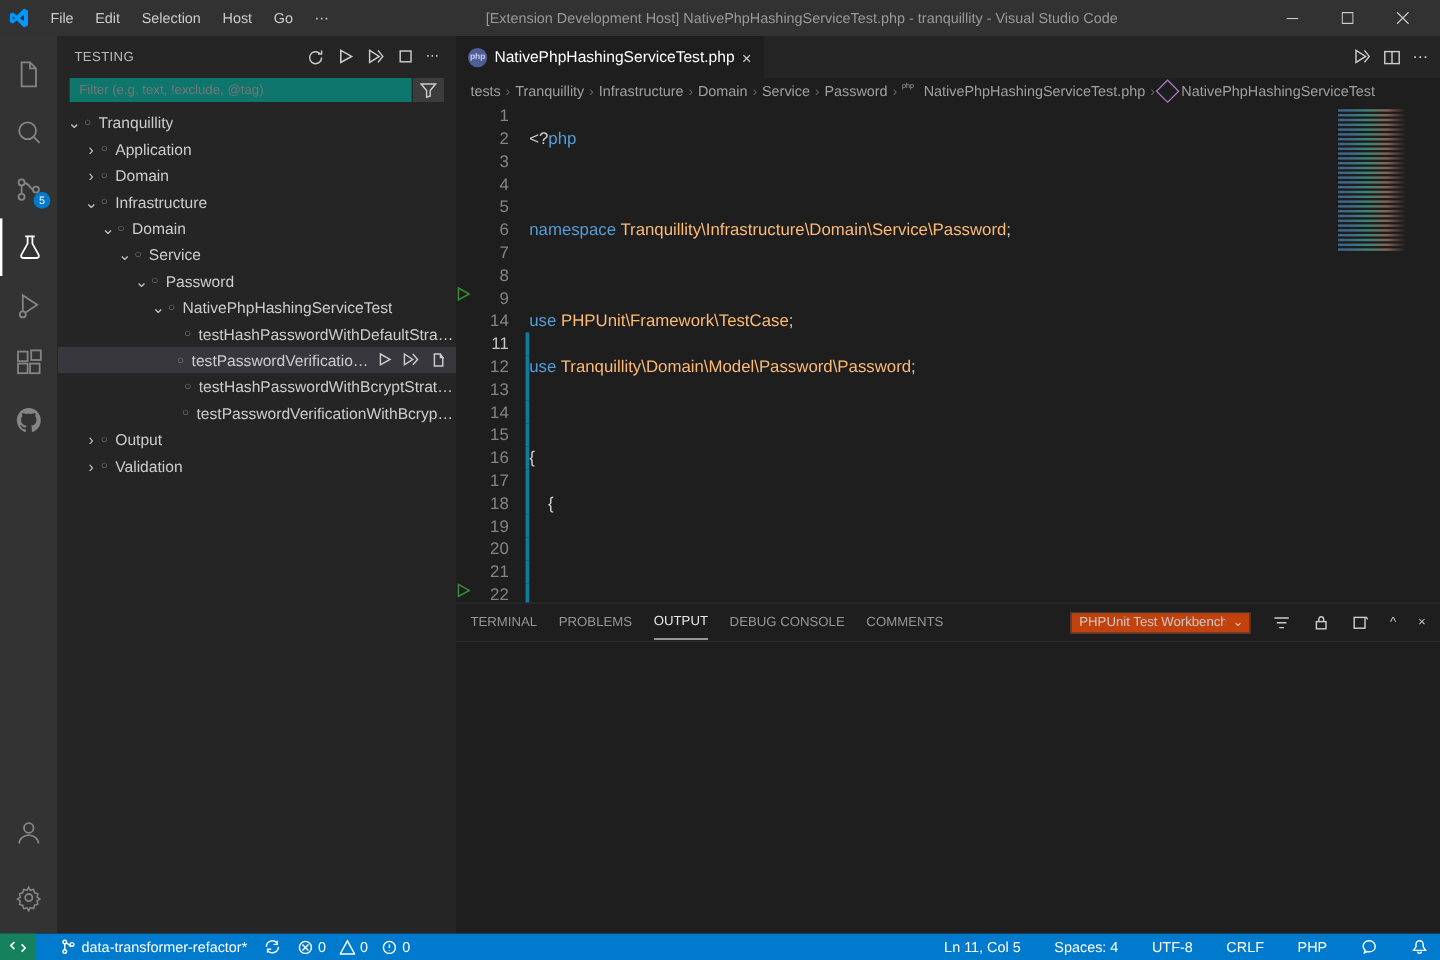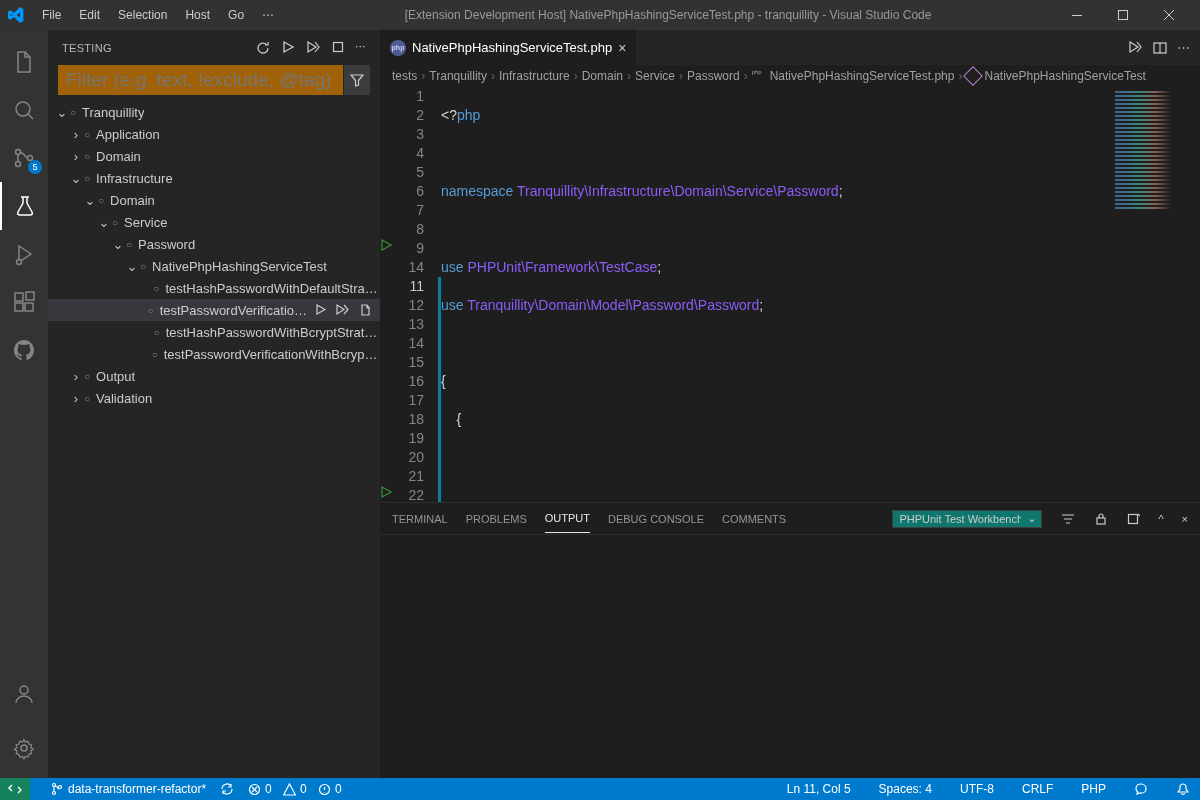--- a/index.html
+++ b/index.html
@@ -19,21 +19,21 @@
 .activity-item { width:48px; height:48px; display:flex; align-items:center; justify-content:center; color:#858585; position:relative; }
 .activity-item.active { color:#ffffff; border-left:2px solid #fff; }
 .activity-item .badge { position:absolute; bottom:8px; right:6px; background:#007acc; color:#fff; border-radius:8px; min-width:14px; height:14px; font-size:9px; display:flex; align-items:center; justify-content:center; padding:0 3px;}
 .activity-bottom { margin-top:auto; margin-bottom:6px; }
 .sidebar { width:332px; background:#252526; display:flex; flex-direction:column; overflow:hidden; }
 .sidebar-header { height:35px; display:flex; align-items:center; padding:0 14px; font-size:11px; color:#bbbbbb; letter-spacing:0.3px; }
 .sidebar-header .label { flex:1; }
 .sidebar-header .actions { display:flex; gap:10px;}
 .sidebar-header .actions span { color:#ccc; }
 .filter { margin:0 10px 6px 10px; display:flex; }
-.filter input { flex:1; background:#a16207; border:none; color:#ccc; padding:4px 8px; font-size:19px; outline:none; }
+.filter input { flex:1; background:#0f766e; border:none; color:#ccc; padding:4px 8px; font-size:11px; outline:none; }
 .filter .filter-btn { width:26px; background:#3c3c3c; display:flex; align-items:center; justify-content:center; color:#ccc; margin-left:1px;}
 .tree { flex:1; overflow:hidden; font-size:13px; }
 .tree-row { height:22px; display:flex; align-items:center; white-space:nowrap; color:#ccc; cursor:default; }
 .tree-row.selected { background:#37373d; }
 .tw { display:inline-flex; align-items:center; justify-content:center; width:16px; height:16px; color:#c5c5c5; }
 .tree-row .status-dot { color:#848484; font-size:10px; margin-right:6px; }
 .tree-row .hover-actions { margin-left:auto; display:flex; gap:8px; padding-right:8px; color:#ccc; }
 .tree-row .hover-actions span { display:inline-flex; }
 .tree-label { overflow:hidden; text-overflow:ellipsis; }
 
@@ -57,28 +57,28 @@
 .gutter .cur { color:#c6c6c6; }
 .gutter-bar{width:3px;background:#1e1e1e;}
 .gutter-bar div{height:19px;}
 .gutter-bar .mod{background:#0c7d9d;}
 .code { flex:1; overflow:hidden; white-space:pre; color:#d4d4d4; }
 .code .line { height:19px; }
 .code .hl { background:#2a2a2a; }
 .minimap { width:90px; background:#1e1e1e; border-left:1px solid #1e1e1e; padding:4px; opacity:0.6; display:flex; flex-direction:column; gap:2px;}
 .minimap div{height:2px; background:linear-gradient(90deg,#569cd6 0%,#569cd6 10%,#4ec9b0 30%,#ce9178 50%,transparent 70%);}
 
-.kw{color:#569cd6;} .cls{color:#8b5cf6;} .fn{color:#dcdcaa;} .pun{color:#d4d4d4;}
+.kw{color:#569cd6;} .cls{color:#fdba74;} .fn{color:#dcdcaa;} .pun{color:#d4d4d4;}
 
 .panel { height:276px; background:#1e1e1e; border-top:1px solid #2d2d2d; display:flex; flex-direction:column; }
 .panel-tabs { height:32px; display:flex; align-items:center; padding:0 12px; gap:18px; font-size:11px; color:#969696; border-bottom:1px solid #2d2d2d;}
 .panel-tabs .ptab { padding:8px 0; cursor:default;}
 .panel-tabs .ptab.active { color:#e7e7e7; border-bottom:1px solid #e7e7e7; }
 .panel-tabs .spacer{flex:1;}
-.panel-tabs select { background:#0f766e; border:1px solid #3c3c3c; color:#ccc; padding:2px 20px 2px 6px; font-size:11px; appearance:none; width:150px;}
+.panel-tabs select { background:#c2410c; border:1px solid #3c3c3c; color:#ccc; padding:2px 20px 2px 6px; font-size:11px; appearance:none; width:150px;}
 .panel-tabs .sel-wrap{position:relative;display:flex;align-items:center;}
 .panel-tabs .sel-wrap::after{content:"⌄";position:absolute;right:6px;color:#ccc;pointer-events:none;}
 .panel-tabs .picon { color:#ccc; }
 .panel-body{flex:1;}
 
 .statusbar { height:22px; background:#007acc; color:#fff; display:flex; align-items:center; font-size:12px; padding:0 10px; gap:14px;}
 .statusbar .remote { background:#16825d; height:22px; margin:-0px 6px 0 -10px; padding:0 8px; display:flex; align-items:center;}
 .statusbar .right { margin-left:auto; display:flex; gap:28px; align-items:center;}
 .statusbar span{display:inline-flex;align-items:center;gap:4px;}
 svg{display:block;}

